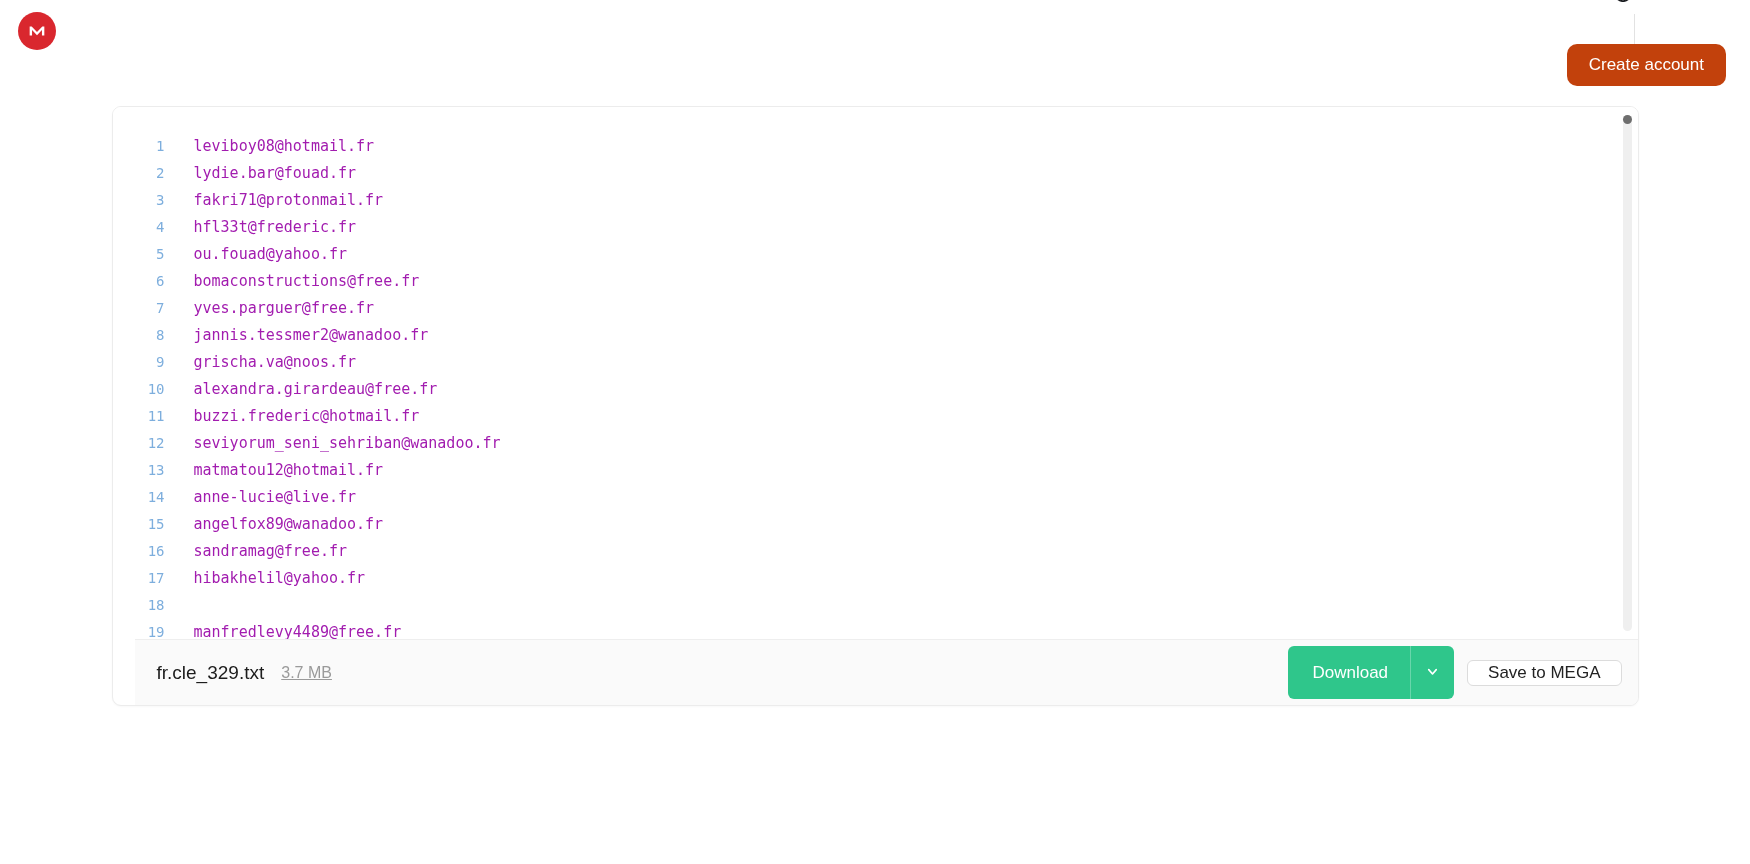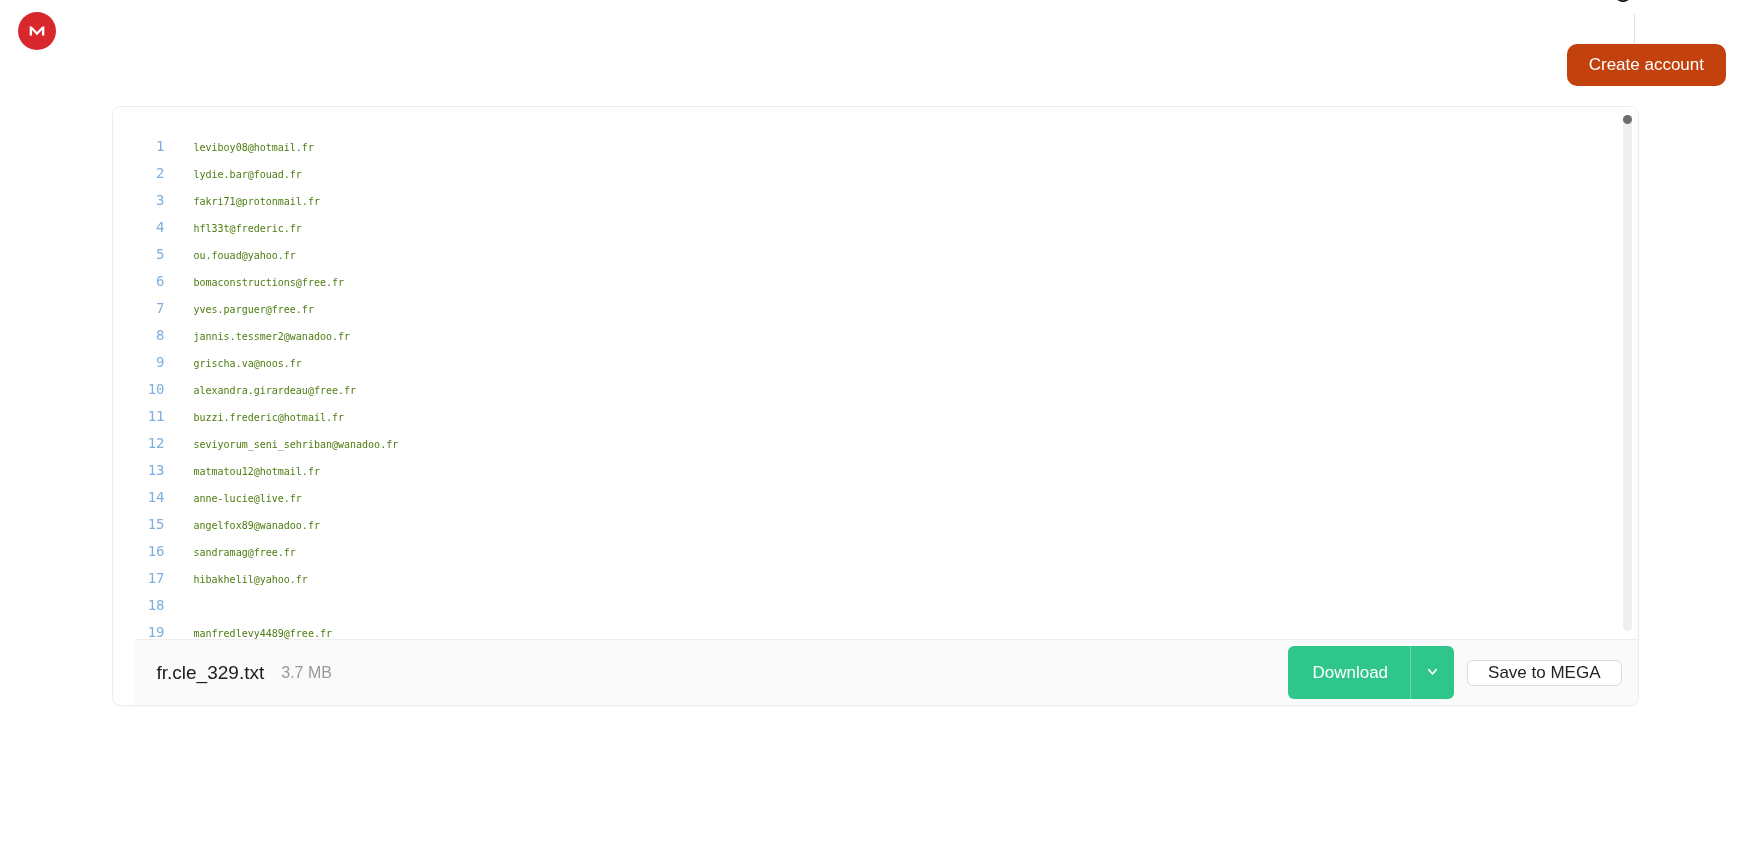--- a/index.html
+++ b/index.html
@@ -103,23 +103,23 @@
     flex: none;
     text-align: right;
     padding-right: 6px;
     color: #7daedd;
     font-family: "DejaVu Sans Mono", monospace;
     font-size: 14px;
     user-select: none;
   }
   .code-text {
     padding-left: 23px;
-    color: #4d7c0f;
+    color: #a21caf;
     font-family: "DejaVu Sans Mono", monospace;
-    font-size: 10px;
+    font-size: 15px;
     white-space: pre;
   }
 
   
   .scrollbar {
     position: absolute;
     top: 8px;
     right: 6px;
     bottom: 8px;
     width: 9px;
@@ -147,20 +147,21 @@
     margin-left: 22px;
   }
   .filename {
     font-size: 19px;
     color: #1c1c1c;
   }
   .filesize {
     font-size: 16px;
     color: #9a9a9a;
     margin-left: 17px;
+    text-decoration: underline;
   }
   .footer-actions {
     margin-left: auto;
     display: flex;
     align-items: center;
     gap: 13px;
   }
   .btn-download-group {
     display: flex;
     align-items: stretch;

